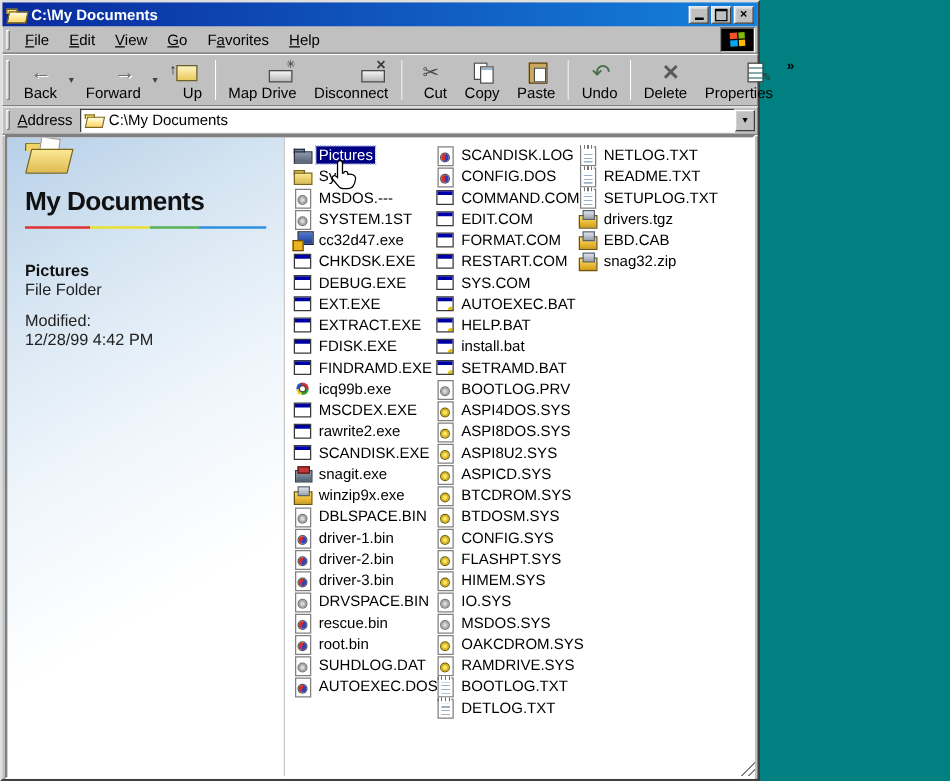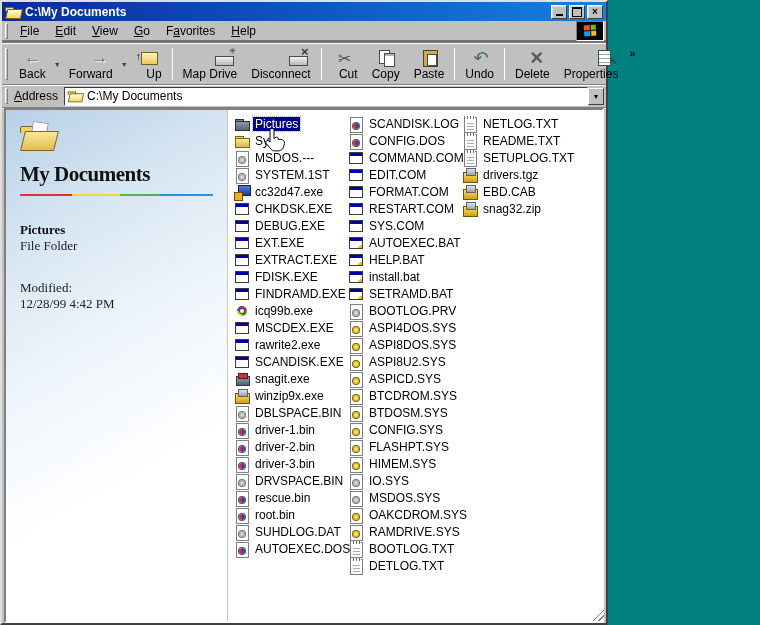--- a/index.html
+++ b/index.html
@@ -25,21 +25,21 @@
   
   .mini-folder { width:16px; height:14px; position:relative; flex:0 0 16px; }
   .mini-folder::before { content:""; position:absolute; left:0; top:2px; width:7px; height:3px;
         background:#ffe98c; border:1px solid #7a6518; border-bottom:none; }
   .mini-folder::after { content:""; position:absolute; left:0; top:4px; width:14px; height:8px;
         background:linear-gradient(#fffbdf,#ffd860); border:1px solid #7a6518;
         transform:skewX(-12deg); transform-origin:bottom left; }
 
   
   .menubar { height:22px; display:flex; align-items:center; padding:1px 2px;
-             border-bottom:3px solid #737373; box-shadow:0 1px 0 #fff; flex:0 0 auto; }
+             border-bottom:1px solid #737373; box-shadow:0 1px 0 #fff; flex:0 0 auto; }
   .grip { width:3px; height:16px; margin:0 4px 0 1px; border:1px solid;
           border-color:#fff #808080 #808080 #fff; flex:0 0 3px; }
   .menuitem { padding:2px 8px; color:#000; }
   .menuitem u { text-decoration:underline; }
   .winlogo { margin-left:auto; width:28px; height:20px; background:#000; border:1px solid;
              border-color:#808080 #fff #fff #808080; display:flex; align-items:center; justify-content:center; }
   .winflag { width:12px; height:11px; display:grid; grid-template-columns:1fr 1fr; gap:1px; transform:rotate(-4deg); }
   .winflag i { display:block; }
   .winflag i:nth-child(1){background:#f35325;} .winflag i:nth-child(2){background:#81bc06;}
   .winflag i:nth-child(3){background:#05a6f0;} .winflag i:nth-child(4){background:#ffba08;}
@@ -93,34 +93,34 @@
   .addr-field .mini-folder { transform:scale(.9); margin-right:4px; }
   .addr-drop { width:16px; height:17px; background:#c0c0c0; border:1px solid;
                border-color:#fff #404040 #404040 #fff; display:flex; align-items:center;
                justify-content:center; font-size:7px; color:#000; }
 
   
   .content { flex:1; display:flex; border:2px solid; border-color:#808080 #fff #fff #808080;
              margin:0 2px; background:#fff; overflow:hidden; }
   .webpanel { width:222px; flex:0 0 222px; border-right:1px solid #c8c8c8;
               background:linear-gradient(150deg,#b7d0e8 0%,#d6e5f2 22%,#eef5fb 45%,#ffffff 70%);
-              padding:12px 14px;font-family:Liberation Serif, serif; }
+              padding:0 14px; }
   .big-folder { width:36px; height:30px; position:relative; margin-bottom:10px; }
   .big-folder::before { content:""; position:absolute; left:0; top:4px; width:16px; height:6px;
         background:#f0d468; border:1px solid #7a6518; border-bottom:none; border-radius:2px 2px 0 0; }
   .big-folder::after { content:""; position:absolute; left:0; top:9px; width:32px; height:18px;
         background:linear-gradient(#fbe795,#e0bc52); border:1px solid #7a6518;
         transform:skewX(-14deg); transform-origin:bottom left; border-radius:1px; }
   .big-folder .paper { position:absolute; left:12px; top:0px; width:16px; height:12px; background:#fdfdfd;
         border:1px solid #999; transform:rotate(8deg); }
   .panel-title { font-size:21px; font-weight:bold; color:#111; letter-spacing:-.5px; margin-bottom:7px; }
   .panel-rule { height:2px; margin:0 0 26px 0;
         background:linear-gradient(to right,#e03030 0 27%,#e8e030 27% 52%,#58b058 52% 72%,#3090e0 72% 100%); }
   .sel-name { font-weight:bold; font-size:13px; color:#111; }
-  .sel-type { font-size:13px; color:#222; margin-bottom:26px; }
+  .sel-type { font-size:13px; color:#222; margin-bottom:10px; }
   .mod-label, .mod-value { font-size:13px; color:#222; }
 
   
   .filearea { flex:1; background:#fff; padding:5px 0 0 6px; display:flex; align-items:flex-start; }
   .fcol { display:flex; flex-direction:column; width:114px; }
   .fitem { display:flex; align-items:center; height:17px; cursor:default; }
   .fico { width:16px; height:16px; flex:0 0 16px; position:relative; margin-right:3px; }
   .flabel { font-size:12px; color:#000; padding:0 2px; white-space:nowrap; }
   .fitem.sel .flabel { background:#000082; color:#fff; outline:1px dotted #9fb4e8; }
 

